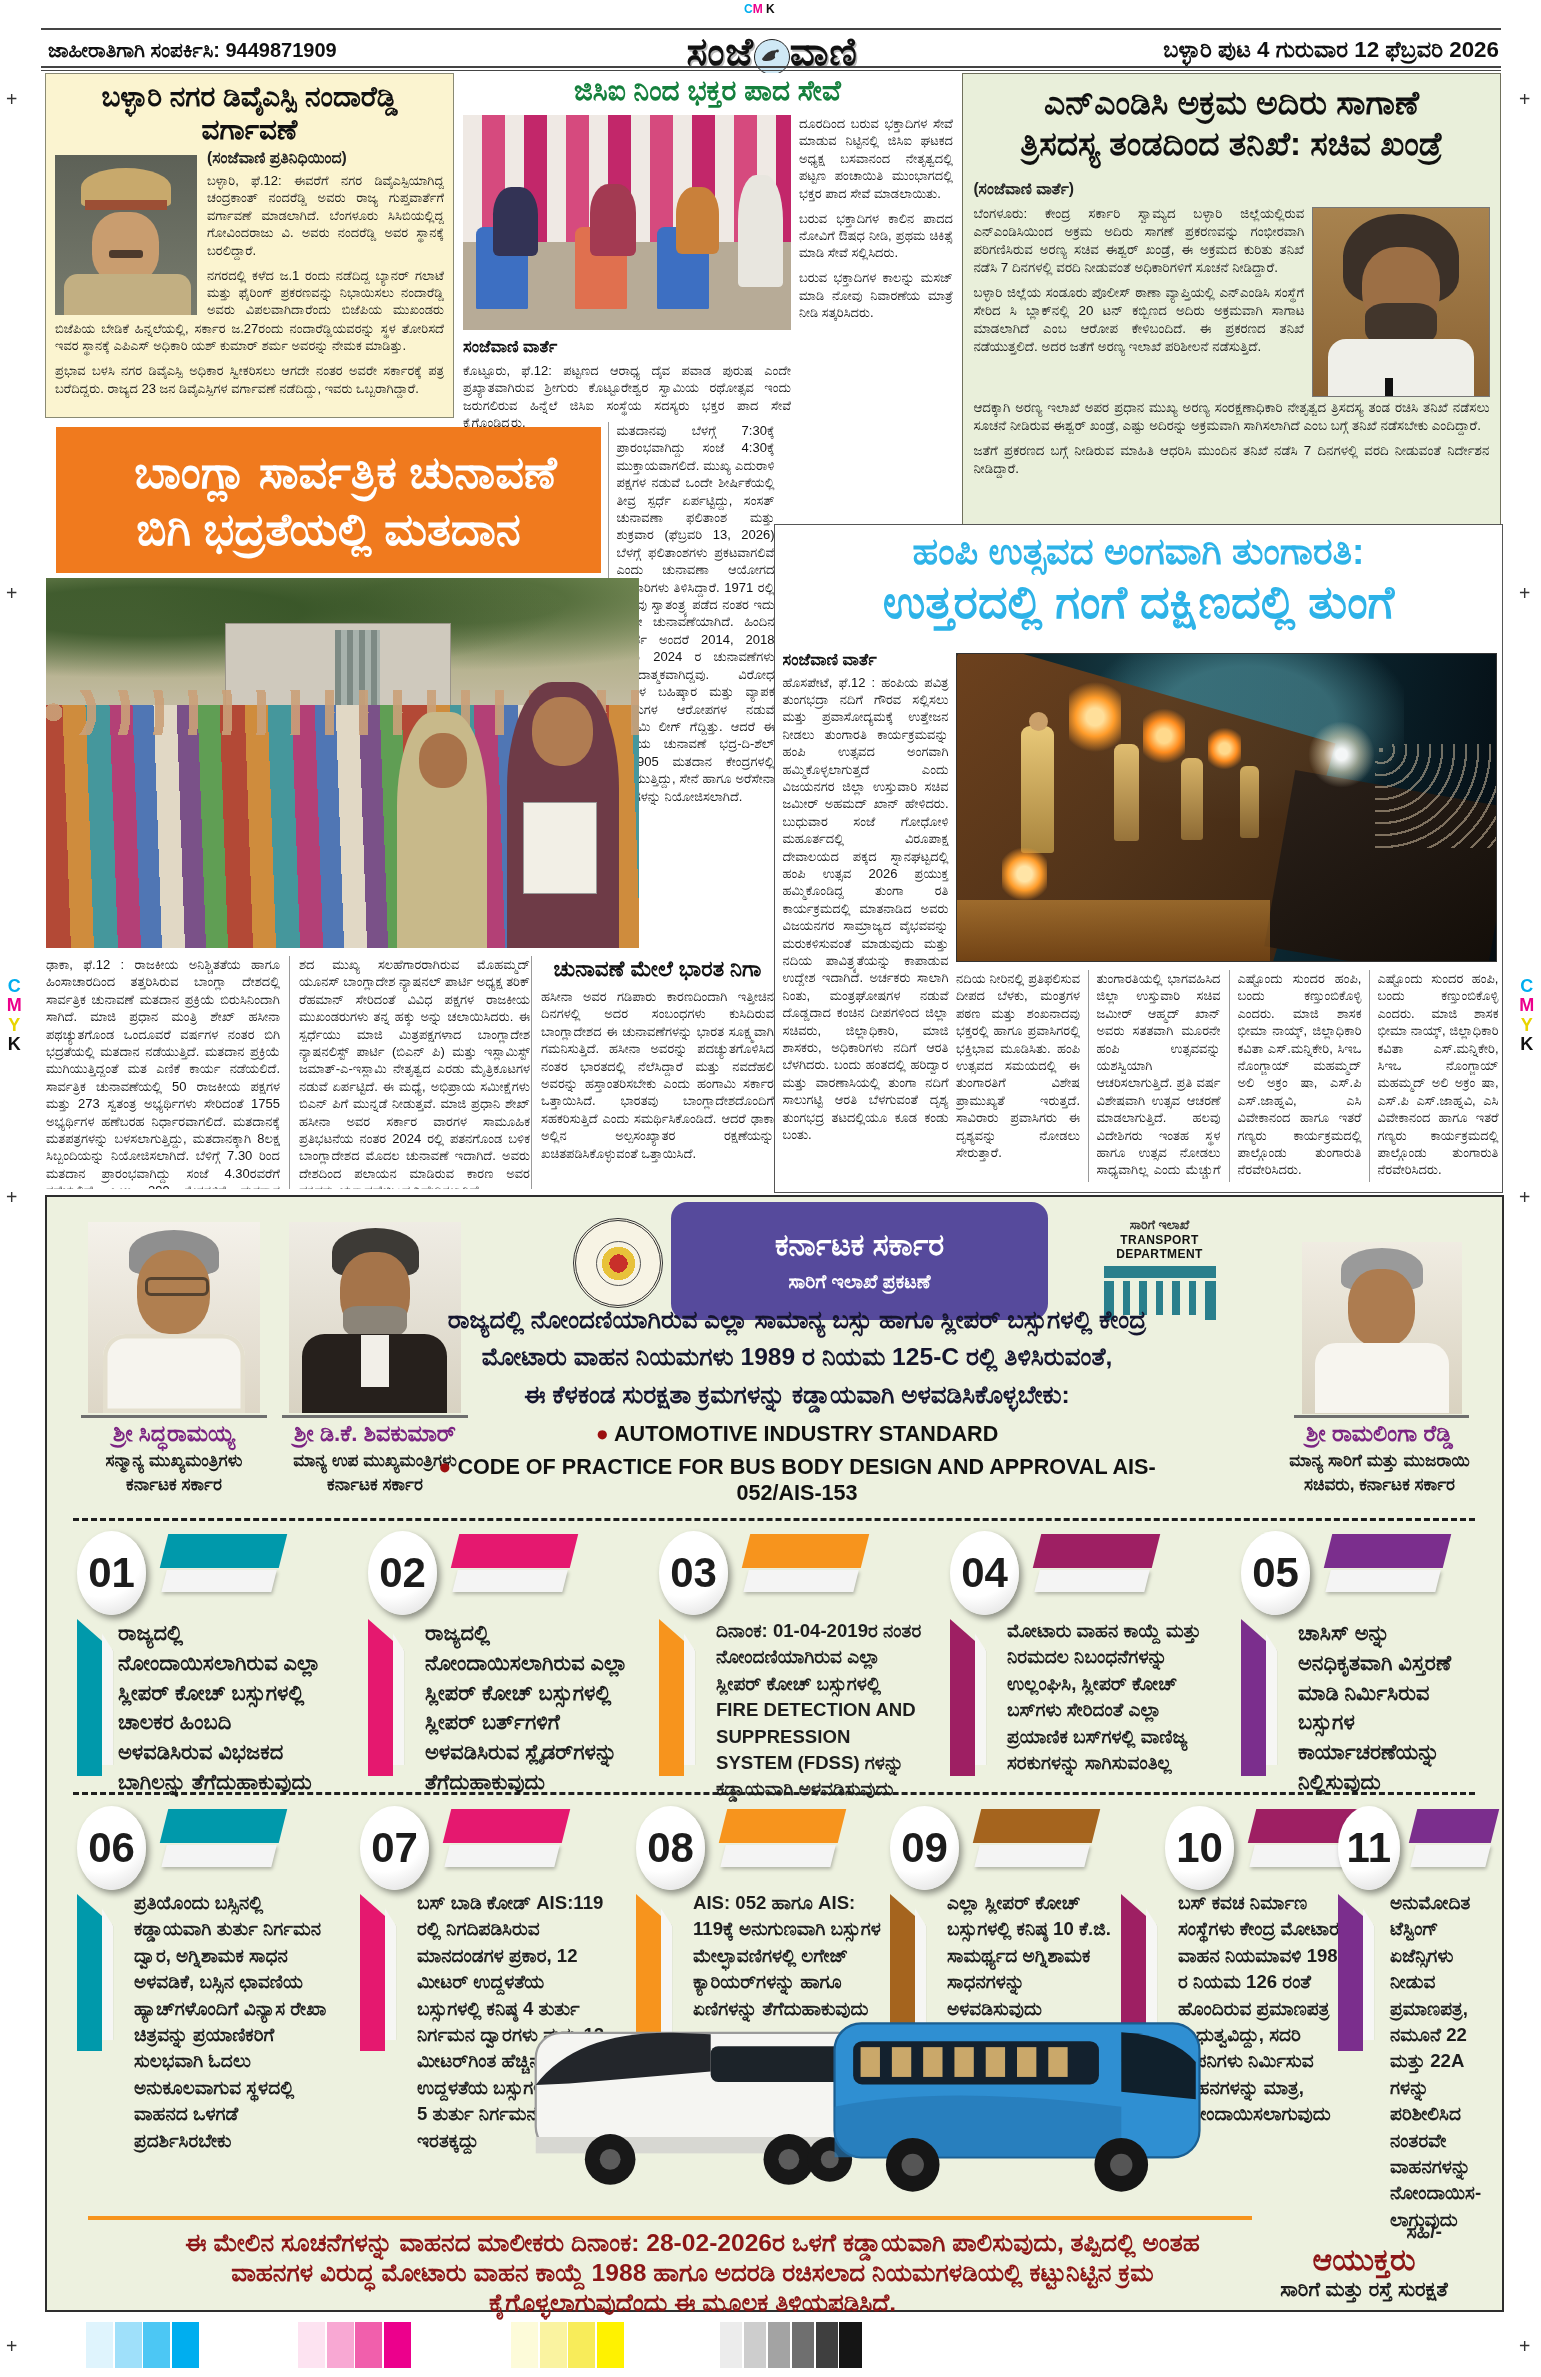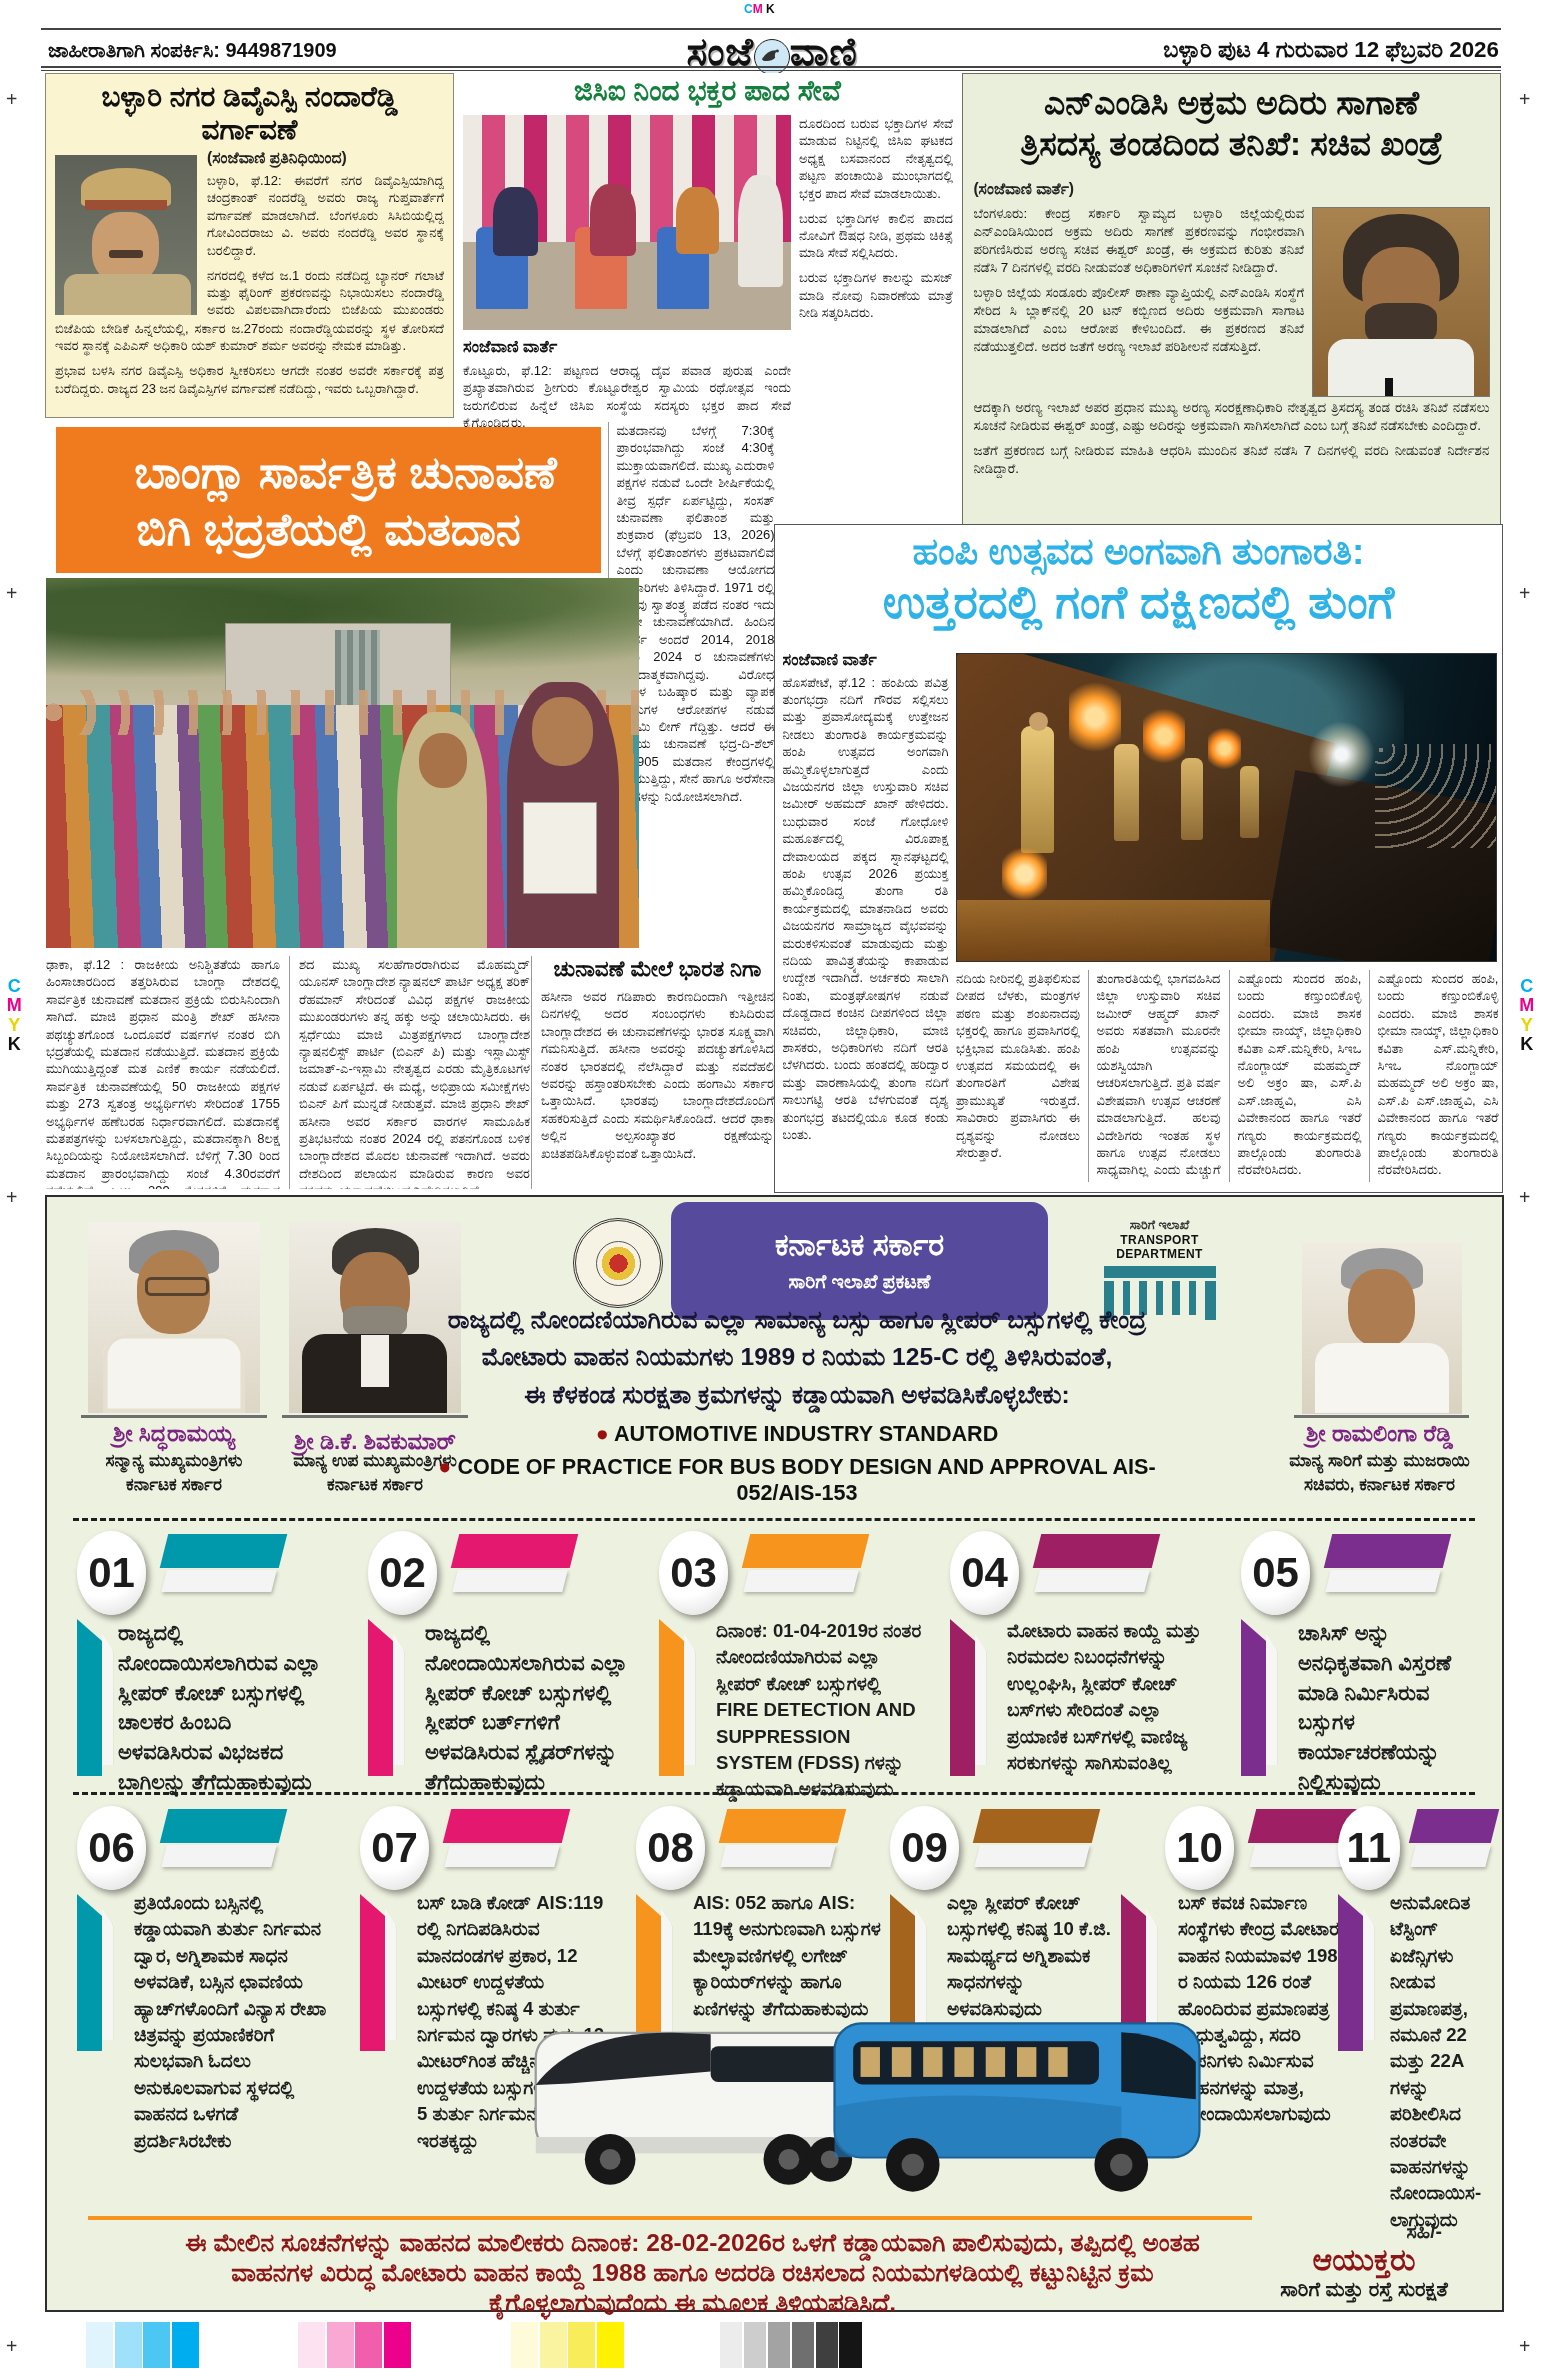--- a/index.html
+++ b/index.html
@@ -217,21 +217,21 @@
       <div class="abs" style="left:51px;top:30px;width:70px;height:82px;background:#a5744a;border-radius:44%;"></div>
       <div class="abs" style="left:54px;top:84px;width:64px;height:33px;background:#8b8478;border-radius:24% 24% 40% 40%;"></div>
       <div class="abs" style="left:13.4px;top:112px;width:145px;height:79px;background:#26201c;border-radius:22.4px 22.4px 0 0;"></div>
       <div class="abs" style="left:72px;top:113px;width:28px;height:52px;background:#f2efe8;"></div>
     </div>
     <div class="abs" style="left:235px;top:218px;width:186px;height:3px;background:#6e6e6e;"></div>
 
     <div class="abs cap-name" style="left:30px;top:224px;width:194px;">ಶ್ರೀ ಸಿದ್ಧರಾಮಯ್ಯ</div>
     <div class="abs cap-role" style="left:30px;top:254px;width:194px;">ಸನ್ಮಾನ್ಯ ಮುಖ್ಯಮಂತ್ರಿಗಳು</div>
     <div class="abs cap-role" style="left:30px;top:278px;width:194px;">ಕರ್ನಾಟಕ ಸರ್ಕಾರ</div>
-    <div class="abs cap-name" style="left:231px;top:224px;width:194px;margin-top:8px;">ಶ್ರೀ ಡಿ.ಕೆ. ಶಿವಕುಮಾರ್</div>
+    <div class="abs cap-name" style="left:231px;top:224px;width:194px;">ಶ್ರೀ ಡಿ.ಕೆ. ಶಿವಕುಮಾರ್</div>
     <div class="abs cap-role" style="left:231px;top:254px;width:194px;">ಮಾನ್ಯ ಉಪ ಮುಖ್ಯಮಂತ್ರಿಗಳು</div>
     <div class="abs cap-role" style="left:231px;top:278px;width:194px;">ಕರ್ನಾಟಕ ಸರ್ಕಾರ</div>
 
     <div class="abs" style="left:526px;top:21px;width:84px;height:84px;border:3px double #333;border-radius:50%;background:#f7f3e4;display:flex;align-items:center;justify-content:center;">
       <div style="width:43px;height:43px;border:1.5px solid #555;border-radius:50%;background:radial-gradient(circle,#c8302a 0 30%,#e8c23a 30% 55%,#f7f3e4 55%);"></div>
     </div>
 
     <div class="abs" style="left:624px;top:4.5px;width:377px;height:118px;background:#564a9c;border-radius:16.4px;display:flex;flex-direction:column;align-items:center;justify-content:center;">
       <div style="color:#fff;font-weight:800;font-size:30px;">ಕರ್ನಾಟಕ ಸರ್ಕಾರ</div>
       <div style="color:#fff;font-weight:800;font-size:19px;margin-top:7.5px;text-align:right;">ಸಾರಿಗೆ ಇಲಾಖೆ ಪ್ರಕಟಣೆ</div>

